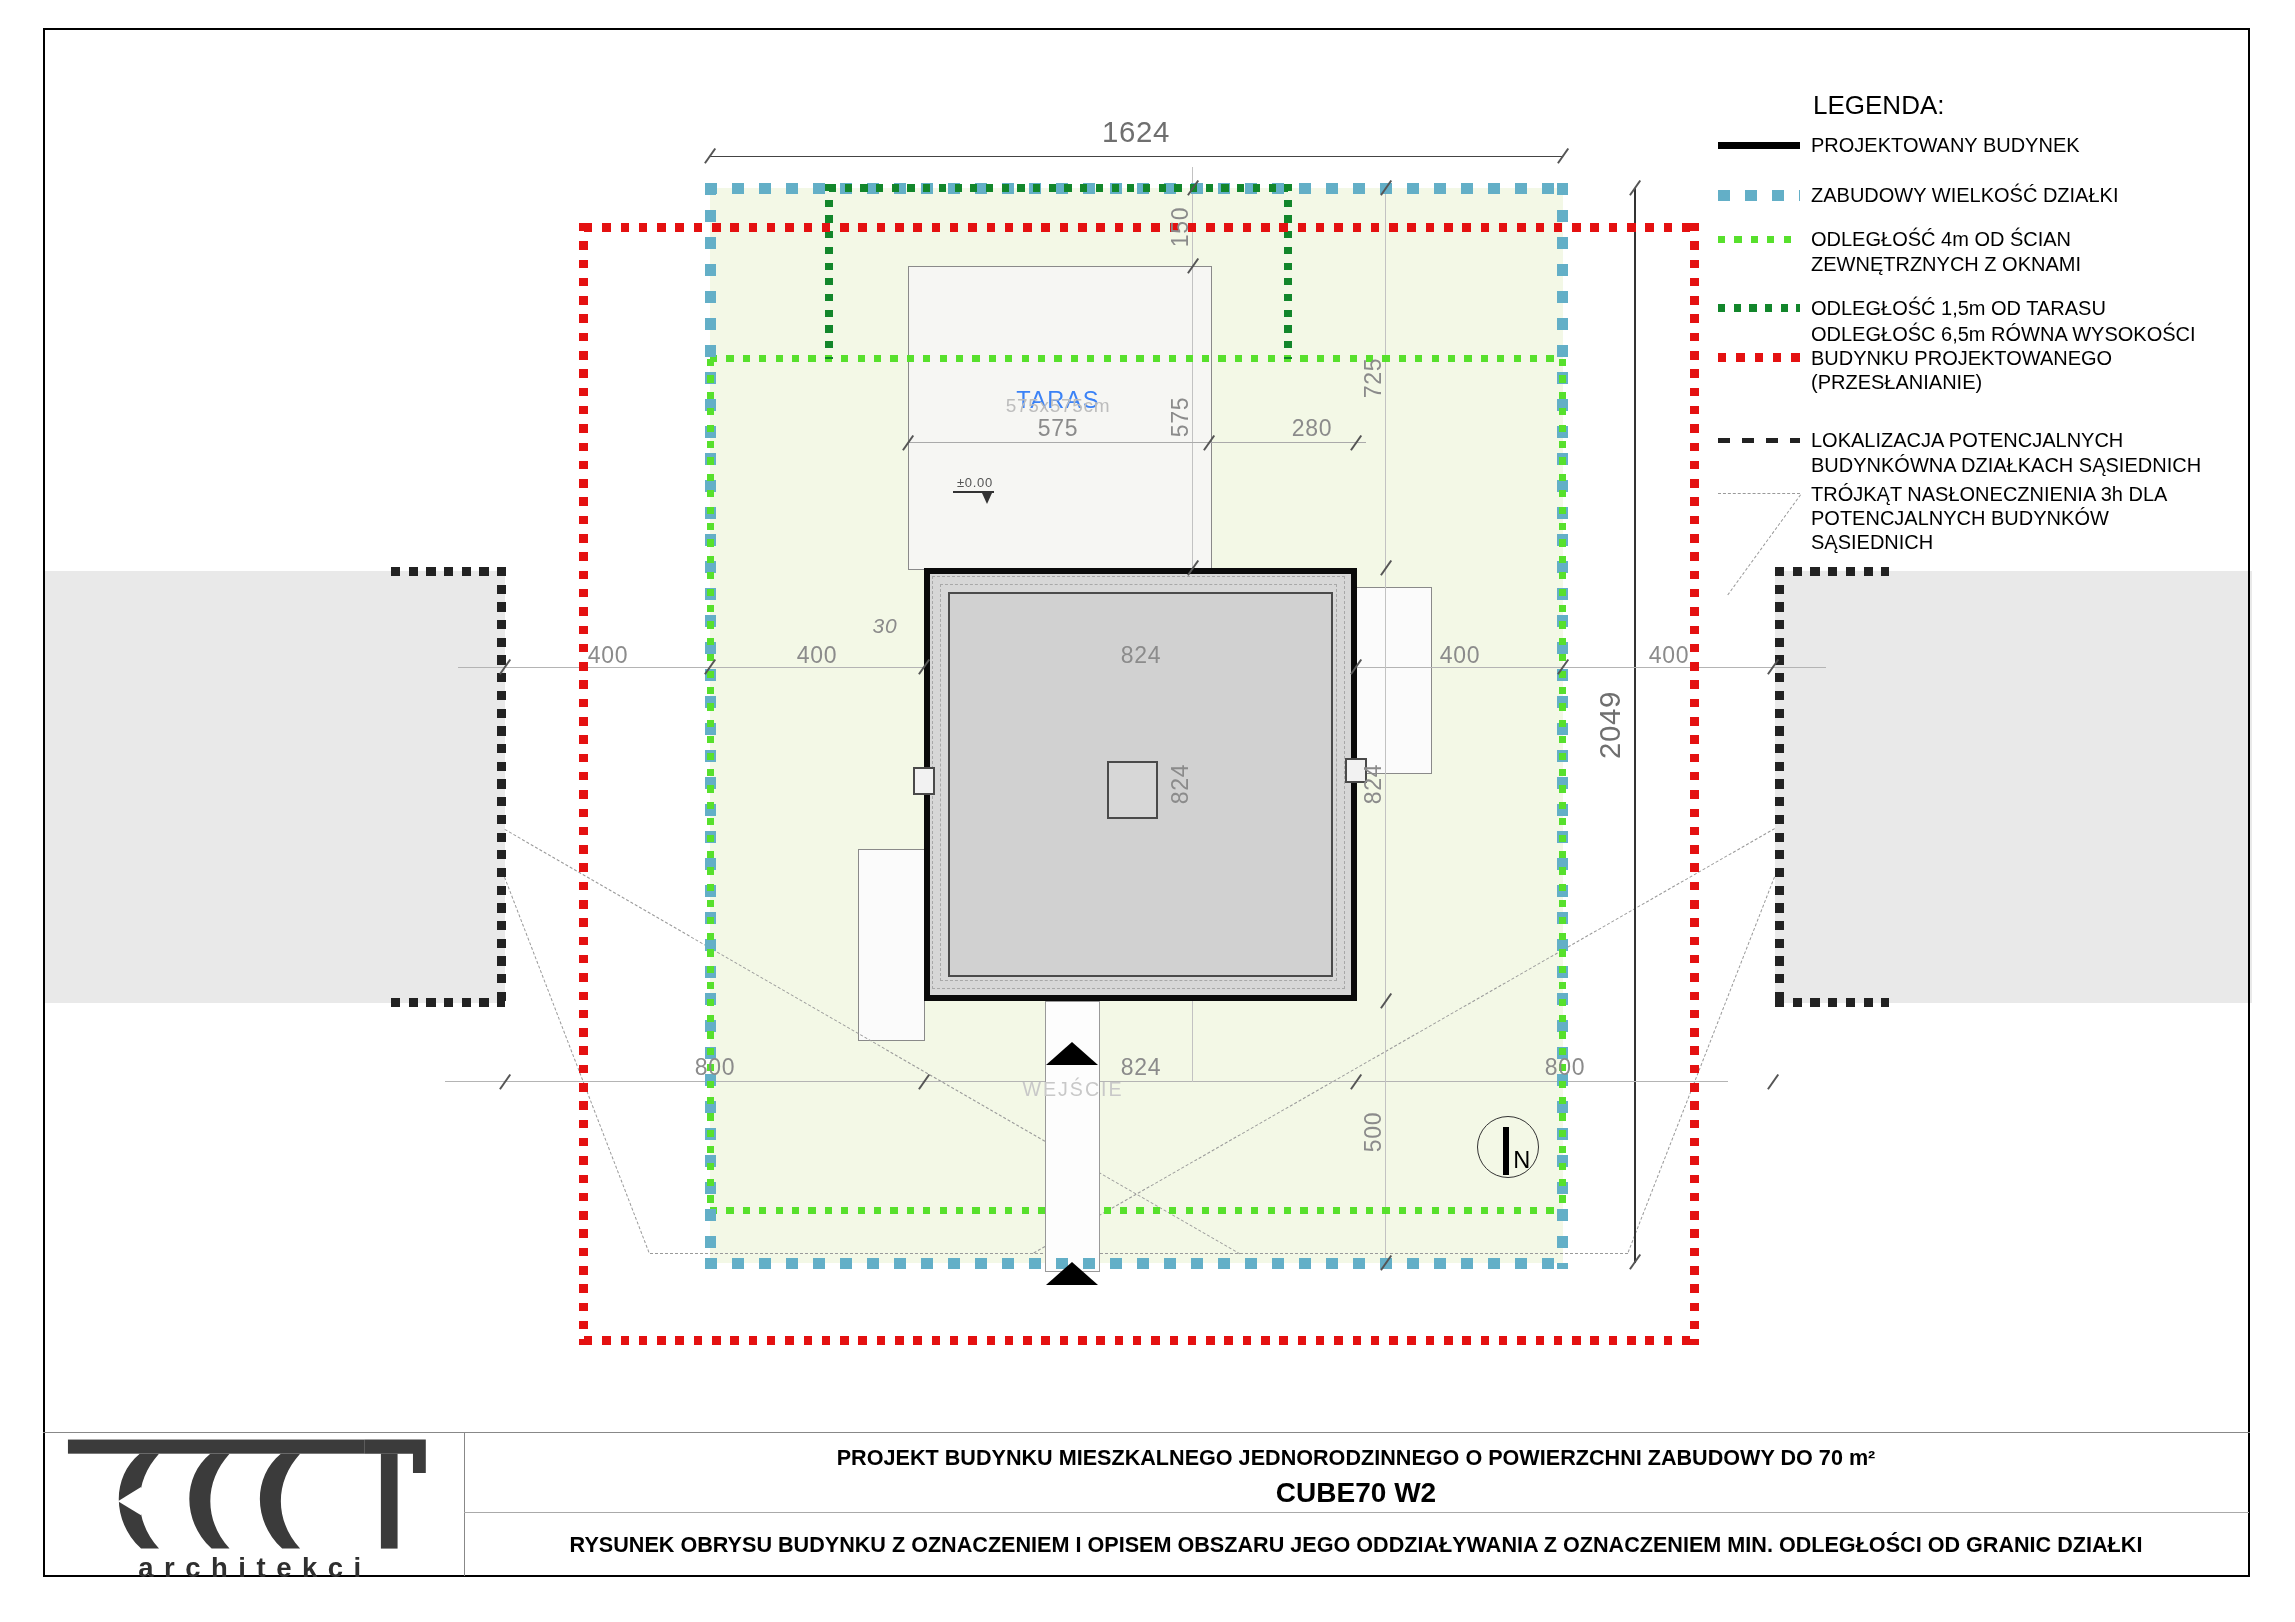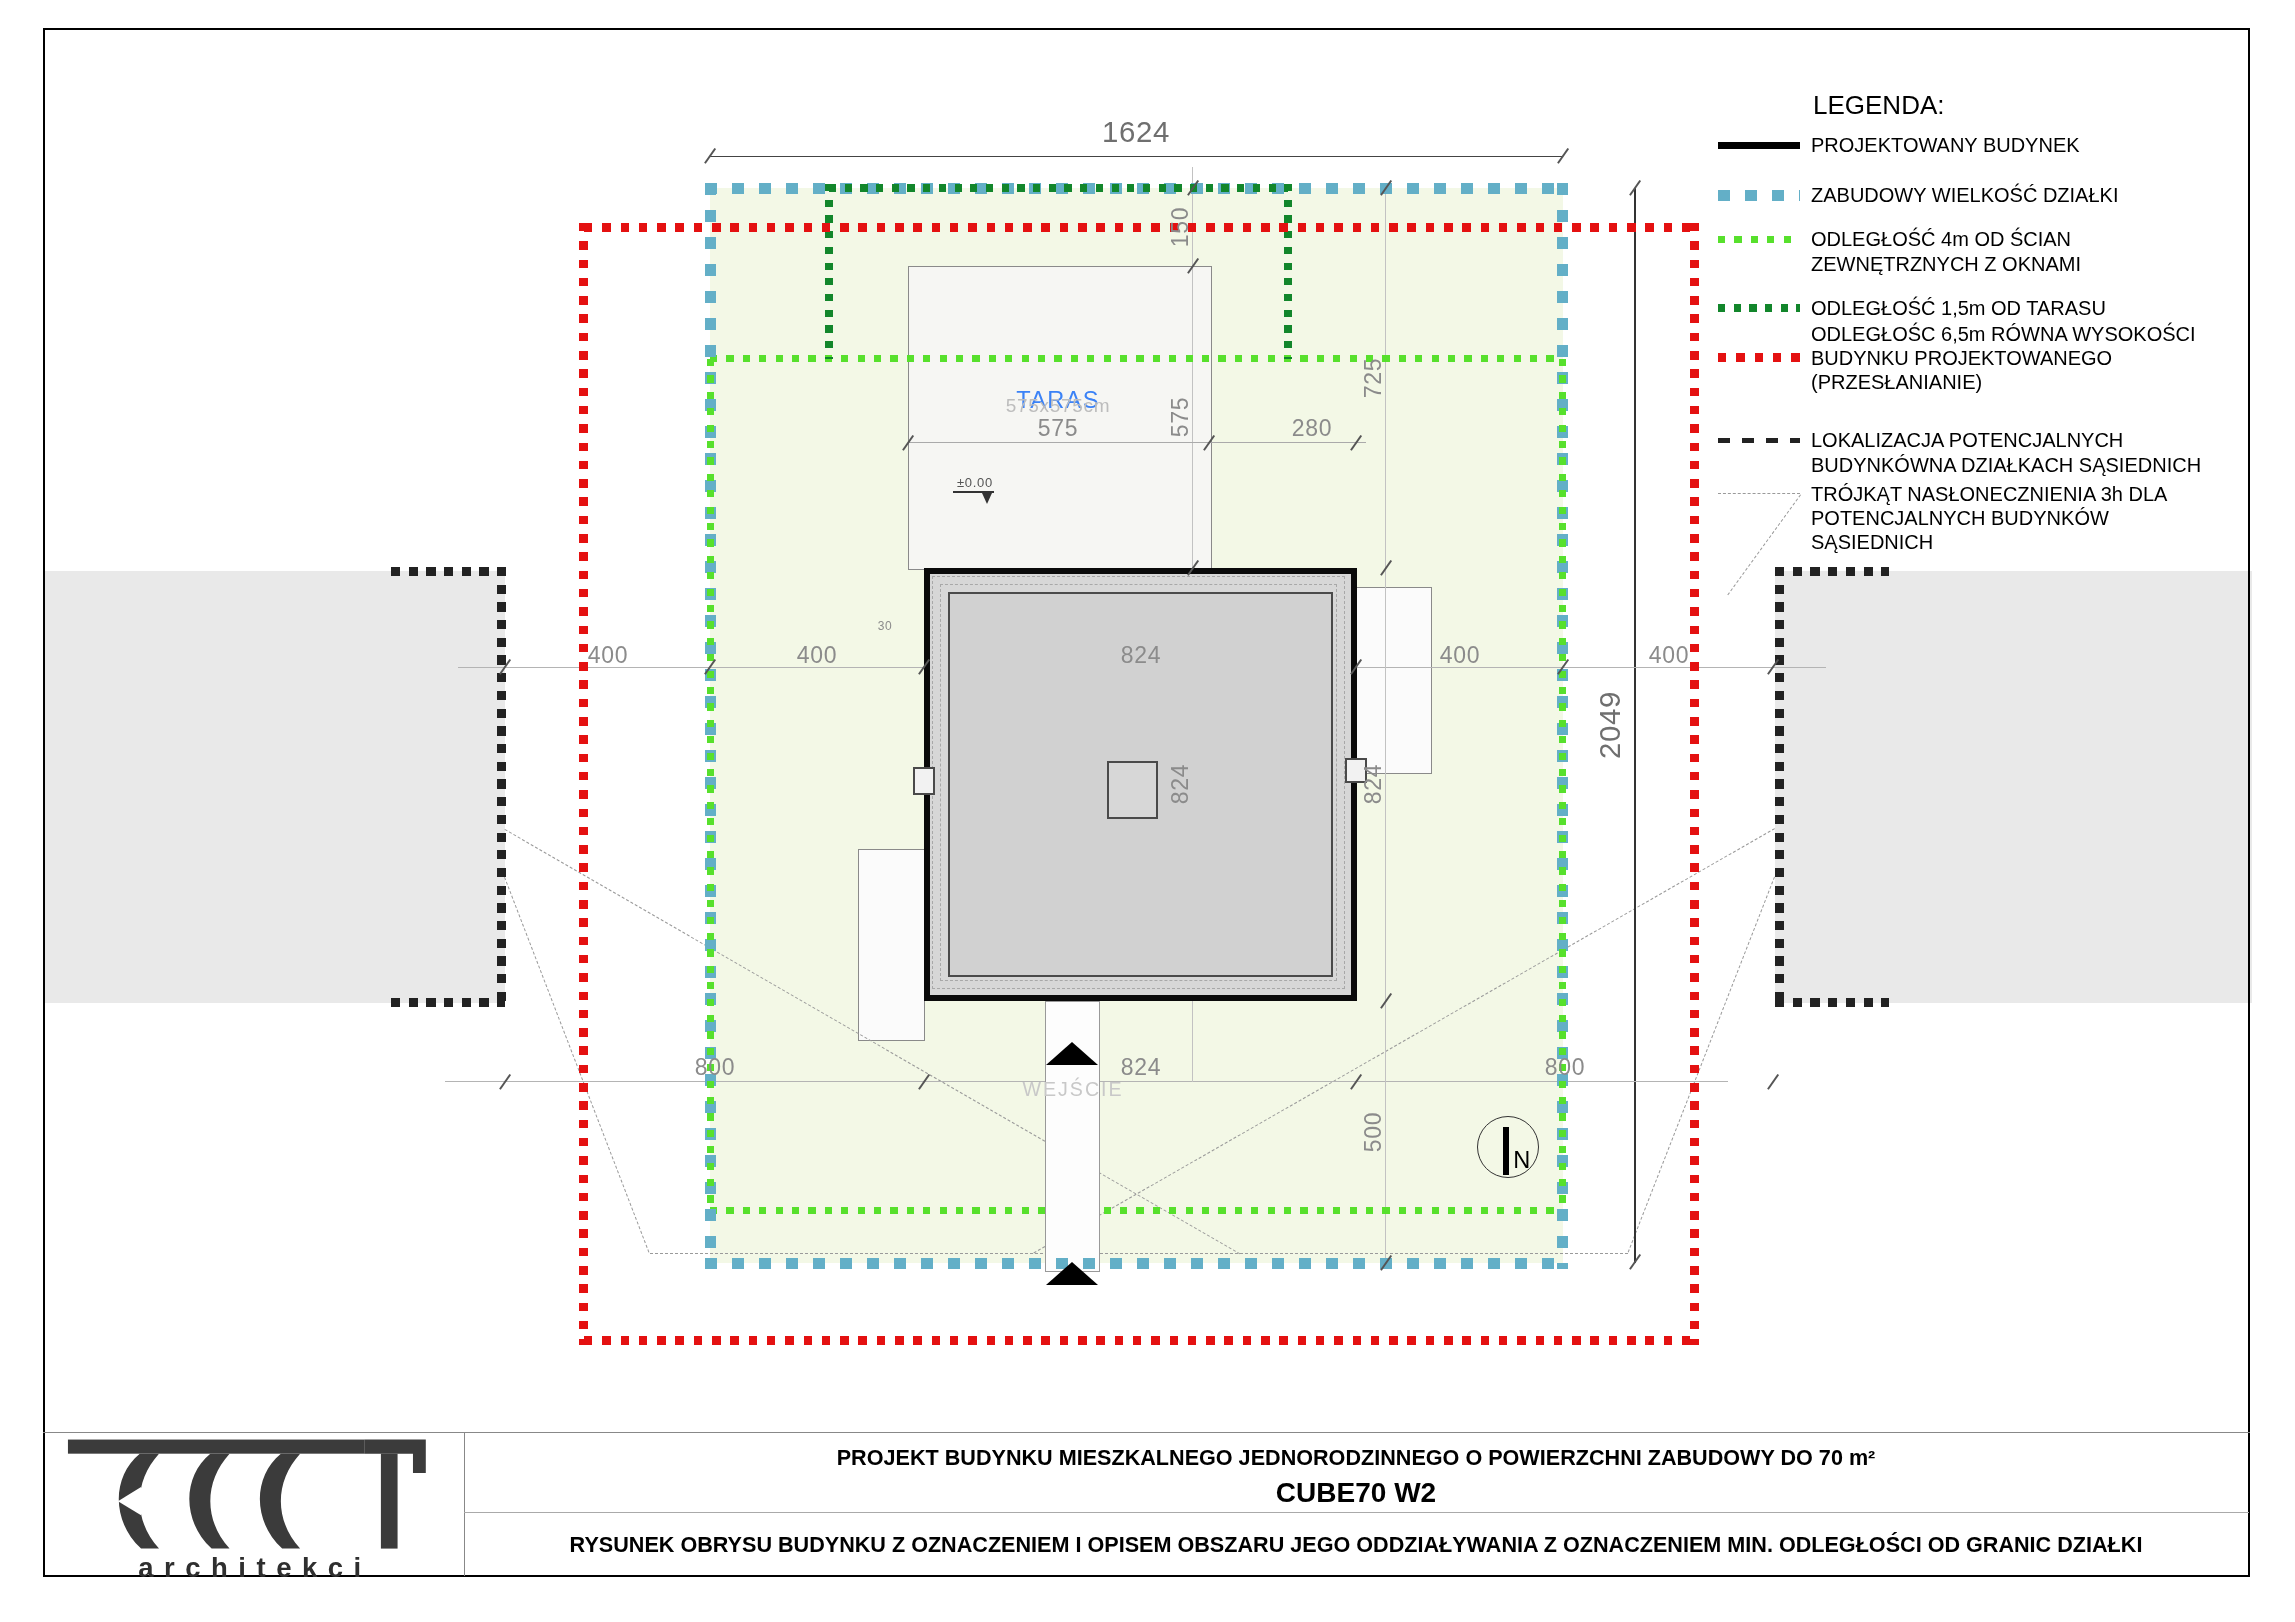--- a/index.html
+++ b/index.html
@@ -21,21 +21,21 @@
   .dots-h-black{height:8.5px;background:repeating-linear-gradient(to right,var(--neighbor-black) 0 9.2px,transparent 9.2px 17.7px);}
   .dots-v-black{width:8.5px;background:repeating-linear-gradient(to bottom,var(--neighbor-black) 0 9.2px,transparent 9.2px 17.7px);}
   .dots-h-blackthin{height:5.2px;background:repeating-linear-gradient(to right,var(--neighbor-black) 0 11.8px,transparent 11.8px 24px);}
   .dash{border-top:1.3px dashed var(--sun-gray);transform-origin:0 0;height:0;}
   .wline{background:#b4b4b4;}
   .dline{background:#444;}
   .tick{width:17.7px;height:2px;background:#555;transform:translate(-50%,-50%) rotate(-55deg);}
   .dim{font-size:23px;color:var(--dim-text);transform:translate(-50%,-50%);white-space:nowrap;letter-spacing:0.7px;}
   .dim.v{transform:translate(-50%,-50%) rotate(-90deg);}
   .dim.big{font-size:29.4px;color:#6f6f6f;}
-  .dim.small{font-size:12px;}
+  .dim.small{font-size:21px;font-style:italic;}
   .whiterect{background:#fbfbfb;border:1.3px solid #8a8a8a;}
   .tri-up{width:0;height:0;border-left:26px solid transparent;border-right:26px solid transparent;border-bottom:23.6px solid #000;}
   .legend-text{font-size:20px;color:#000;white-space:nowrap;transform:translateY(-50%);}
   .ttext{color:#000;font-weight:bold;white-space:nowrap;transform:translate(-50%,-50%);}
 </style>
 </head>
 <body>
 
 <div id="page">
 

